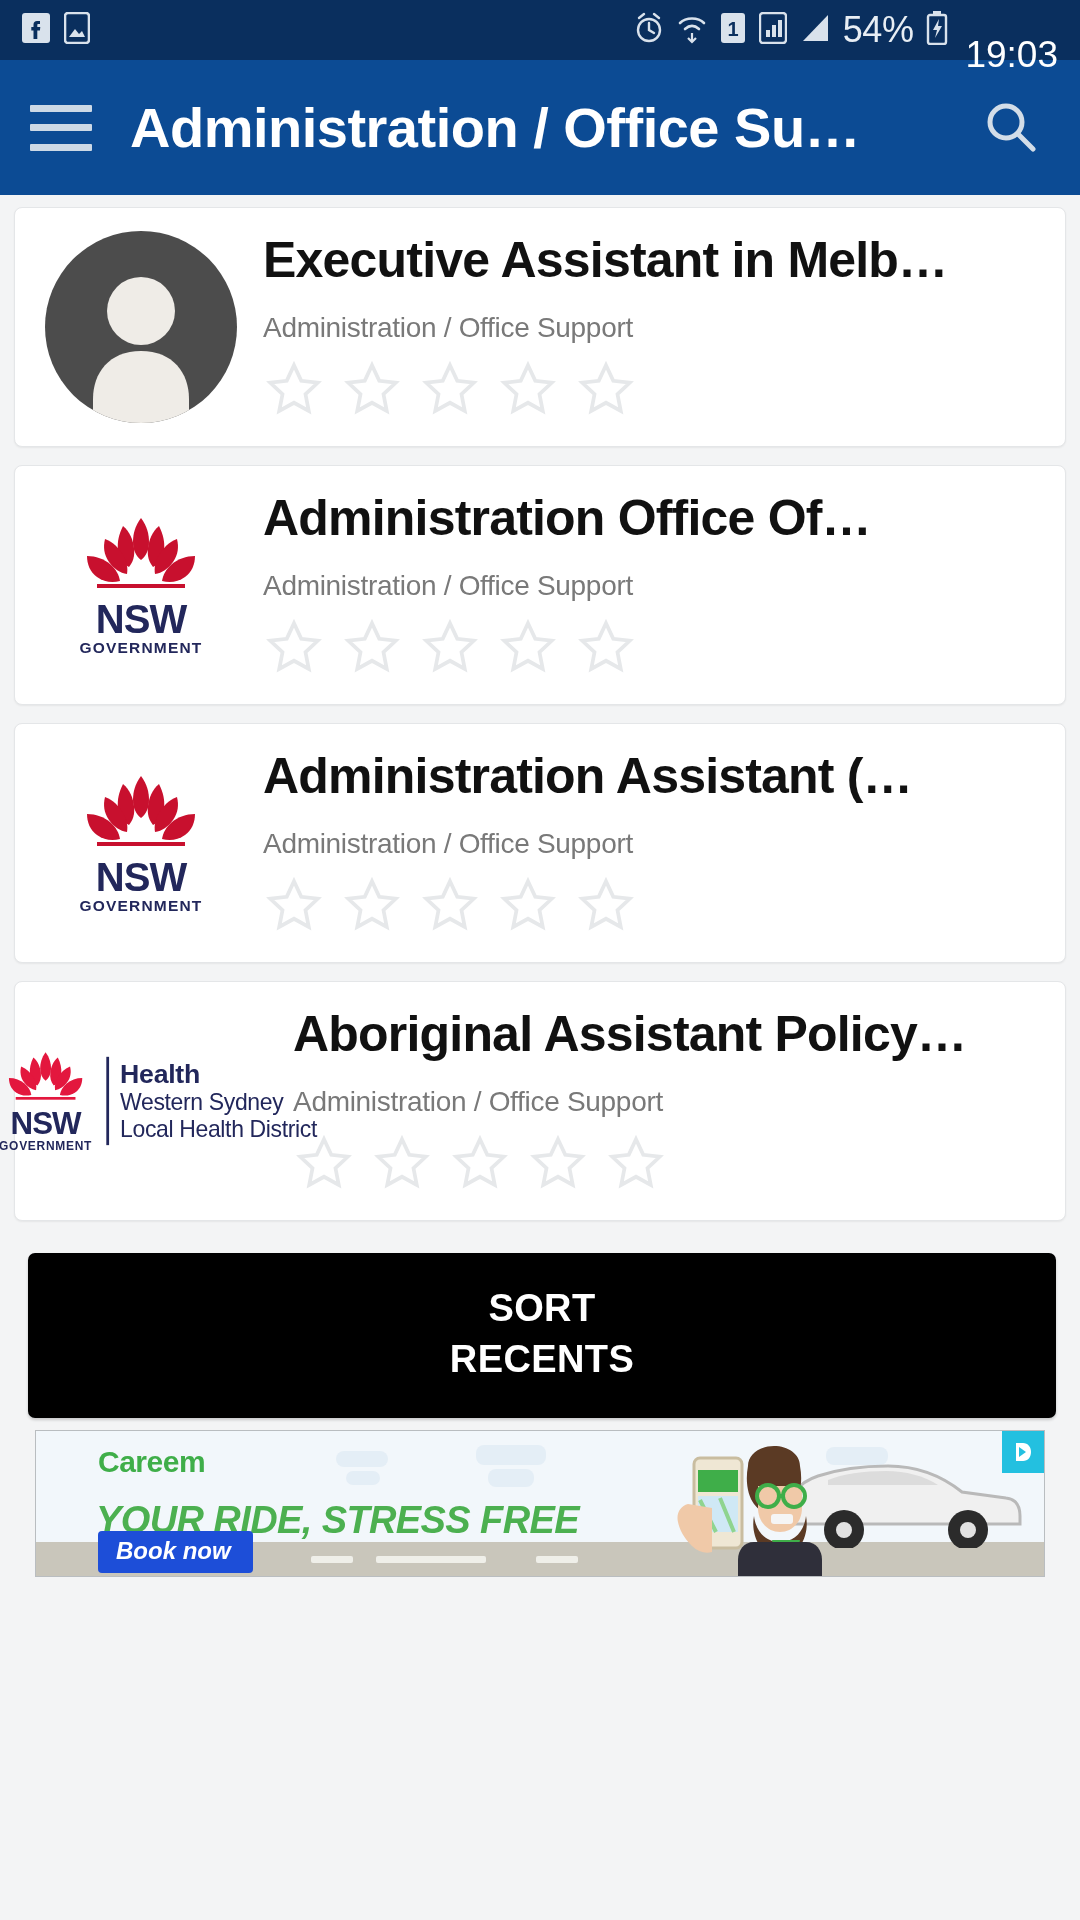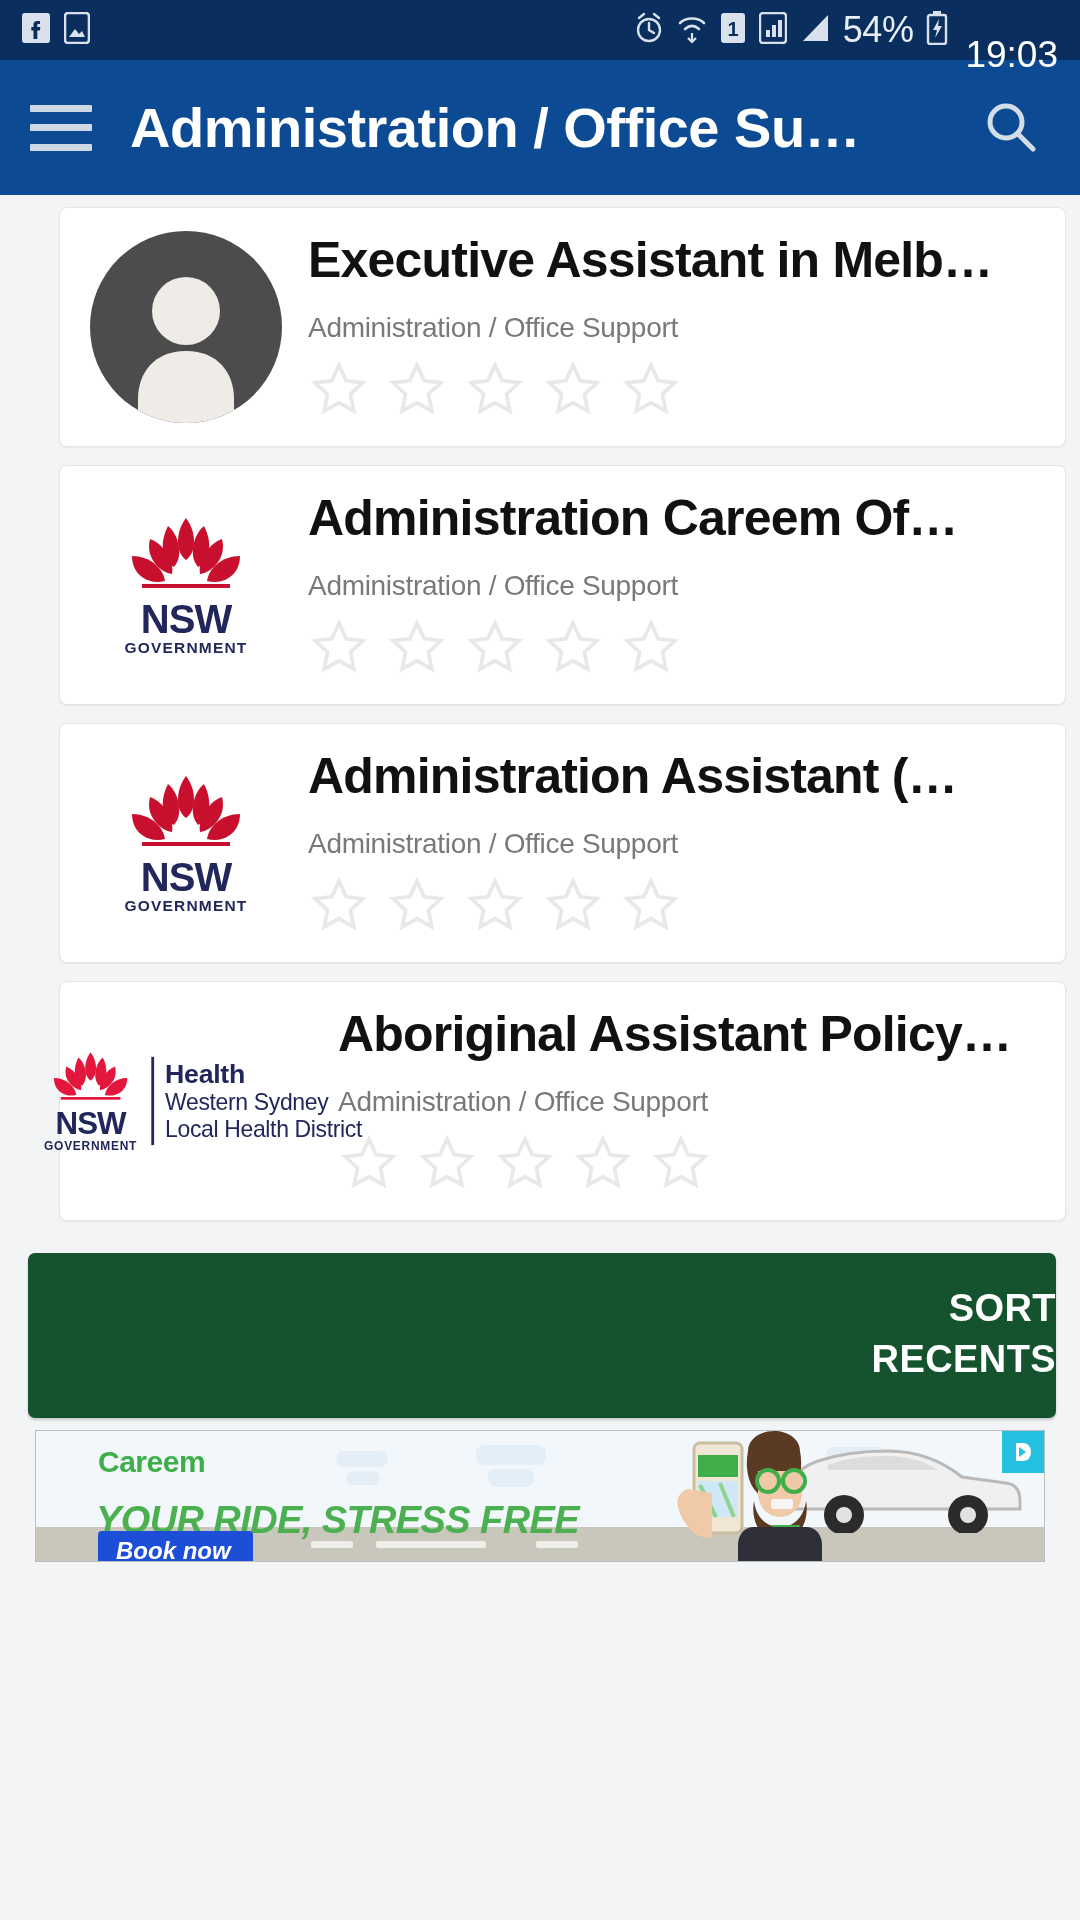--- a/index.html
+++ b/index.html
@@ -39,21 +39,21 @@
     color:#ffffff;
     font-size:56px;
     font-weight:bold;
     white-space:nowrap; overflow:hidden;
     letter-spacing:-0.5px;
     line-height:1.1;
   }
   .search-btn{ width:70px; height:70px; display:flex; align-items:center; justify-content:center; cursor:pointer; }
 
   
-  .list{ padding:12px 14px 0 20px;margin-left:39px; }
+  .list{ padding:12px 14px 0 14px; }
   .card{
     background:#ffffff;
     border:1px solid #e4e6e8;
     border-radius:8px;
     margin-bottom:18px;
     display:flex;
     align-items:center;
     padding:14px 18px;
     box-shadow:0 1px 2px rgba(0,0,0,0.06);
   }
@@ -108,38 +108,38 @@
   .health-left .nsw-gov{ font-size:13px; letter-spacing:0.8px; }
   .health-divider{ width:3px; height:96px; background:#22275b; }
   .health-right{ padding-left:12px; display:flex; flex-direction:column; justify-content:center; }
   .health-h{ font-size:29px; font-weight:bold; color:#22275b; line-height:1.1; letter-spacing:-0.3px;}
   .health-l{ font-size:25px; color:#22275b; line-height:1.14; letter-spacing:-0.4px; white-space:nowrap;}
 
   
   .sort-wrap{ padding:14px 24px 0 28px; }
   .sort-btn{
     width:100%;
-    background:#14532d;
+    background:#000000;
     border:none; border-radius:7px;
     color:#ffffff;
     font-size:38px; font-weight:bold;
     letter-spacing:0.4px;
     padding:30px 0 32px 0;
-    text-align:right;
+    text-align:center;
     line-height:1.35;
     cursor:pointer;
     box-shadow:0 2px 3px rgba(0,0,0,0.18);
   }
   .sort-line{ display:block; }
 
   
   .ad-outer{ padding:12px 0 0 0; display:flex; justify-content:center; }
   .ad{
     position:relative;
-    width:1010px; height:132px;
+    width:1010px; height:147px;
     background:#f2f7fb;
     border:1px solid #b9bdc0;
     overflow:hidden;
   }
   .ad-road{ position:absolute; left:0; right:0; bottom:0; height:34px; background:#c9c6bb; }
   .ad-dash{ position:absolute; bottom:13px; height:7px; background:#efefe9; border-radius:2px; }
   .ad-careem{
     position:absolute; left:62px; top:14px;
     font-size:30px; font-weight:bold; color:#3fae49; letter-spacing:-0.5px;
   }
@@ -289,21 +289,21 @@
             <path d="M20 42c9 0 17 3 23 8 6 5 9 11 10 17-8 2-16 1-23-4-7-5-10-13-10-21z"></path>
             <path d="M128 42c0 8-3 16-10 21-7 5-15 6-23 4 1-6 4-12 10-17 6-5 14-8 23-8z"></path>
           </g>
           <rect x="30" y="70" width="88" height="4" fill="#c8102e"></rect>
         </svg>
         <div class="nsw-word">NSW</div>
         <div class="nsw-gov">GOVERNMENT</div>
       </div>
     </div>
     <div class="card-body">
-      <div class="card-title">Administration Careem Of…</div>
+      <div class="card-title">Administration Office Of…</div>
       <div class="card-sub">Administration / Office Support</div>
       <div class="stars">
         <span><svg width="62" height="60" viewBox="0 0 24 24">
               <path d="M12 2.5l2.9 6.2 6.6.8-4.9 4.6 1.3 6.7L12 17.5l-5.9 3.3 1.3-6.7L2.5 9.5l6.6-.8z" fill="none" stroke="#e6e8ea" stroke-width="1.5"></path>
             </svg></span>
         <span><svg width="62" height="60" viewBox="0 0 24 24">
               <path d="M12 2.5l2.9 6.2 6.6.8-4.9 4.6 1.3 6.7L12 17.5l-5.9 3.3 1.3-6.7L2.5 9.5l6.6-.8z" fill="none" stroke="#e6e8ea" stroke-width="1.5"></path>
             </svg></span>
         <span><svg width="62" height="60" viewBox="0 0 24 24">
               <path d="M12 2.5l2.9 6.2 6.6.8-4.9 4.6 1.3 6.7L12 17.5l-5.9 3.3 1.3-6.7L2.5 9.5l6.6-.8z" fill="none" stroke="#e6e8ea" stroke-width="1.5"></path>

